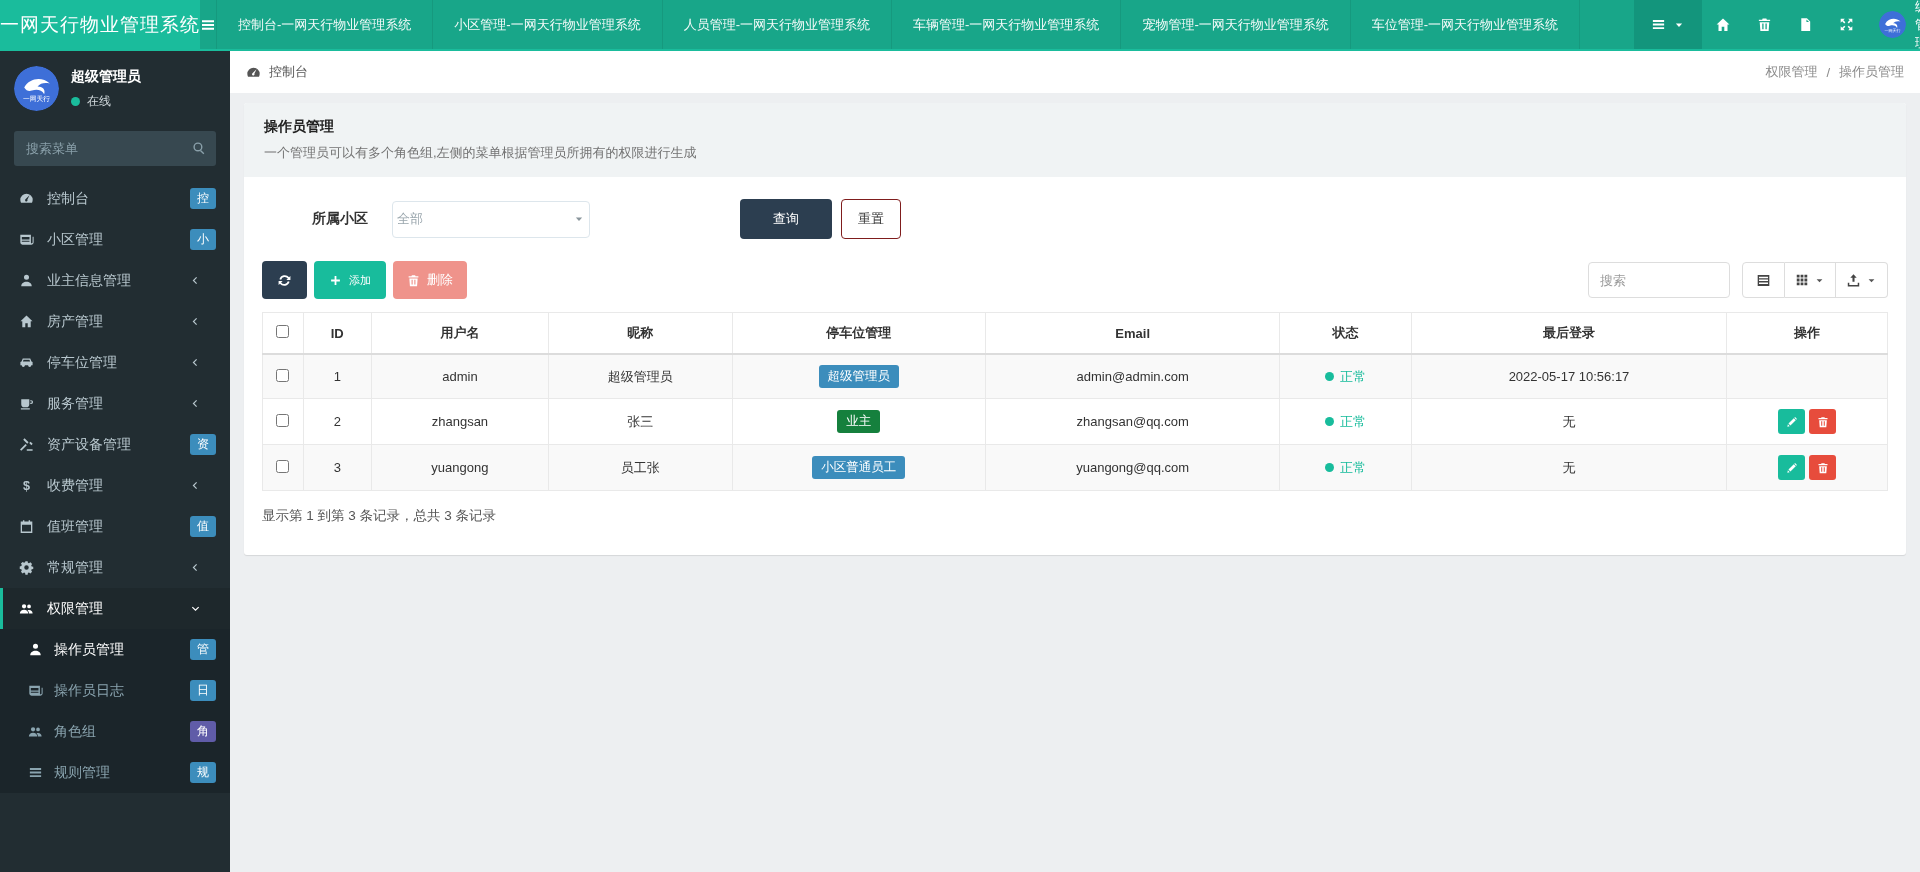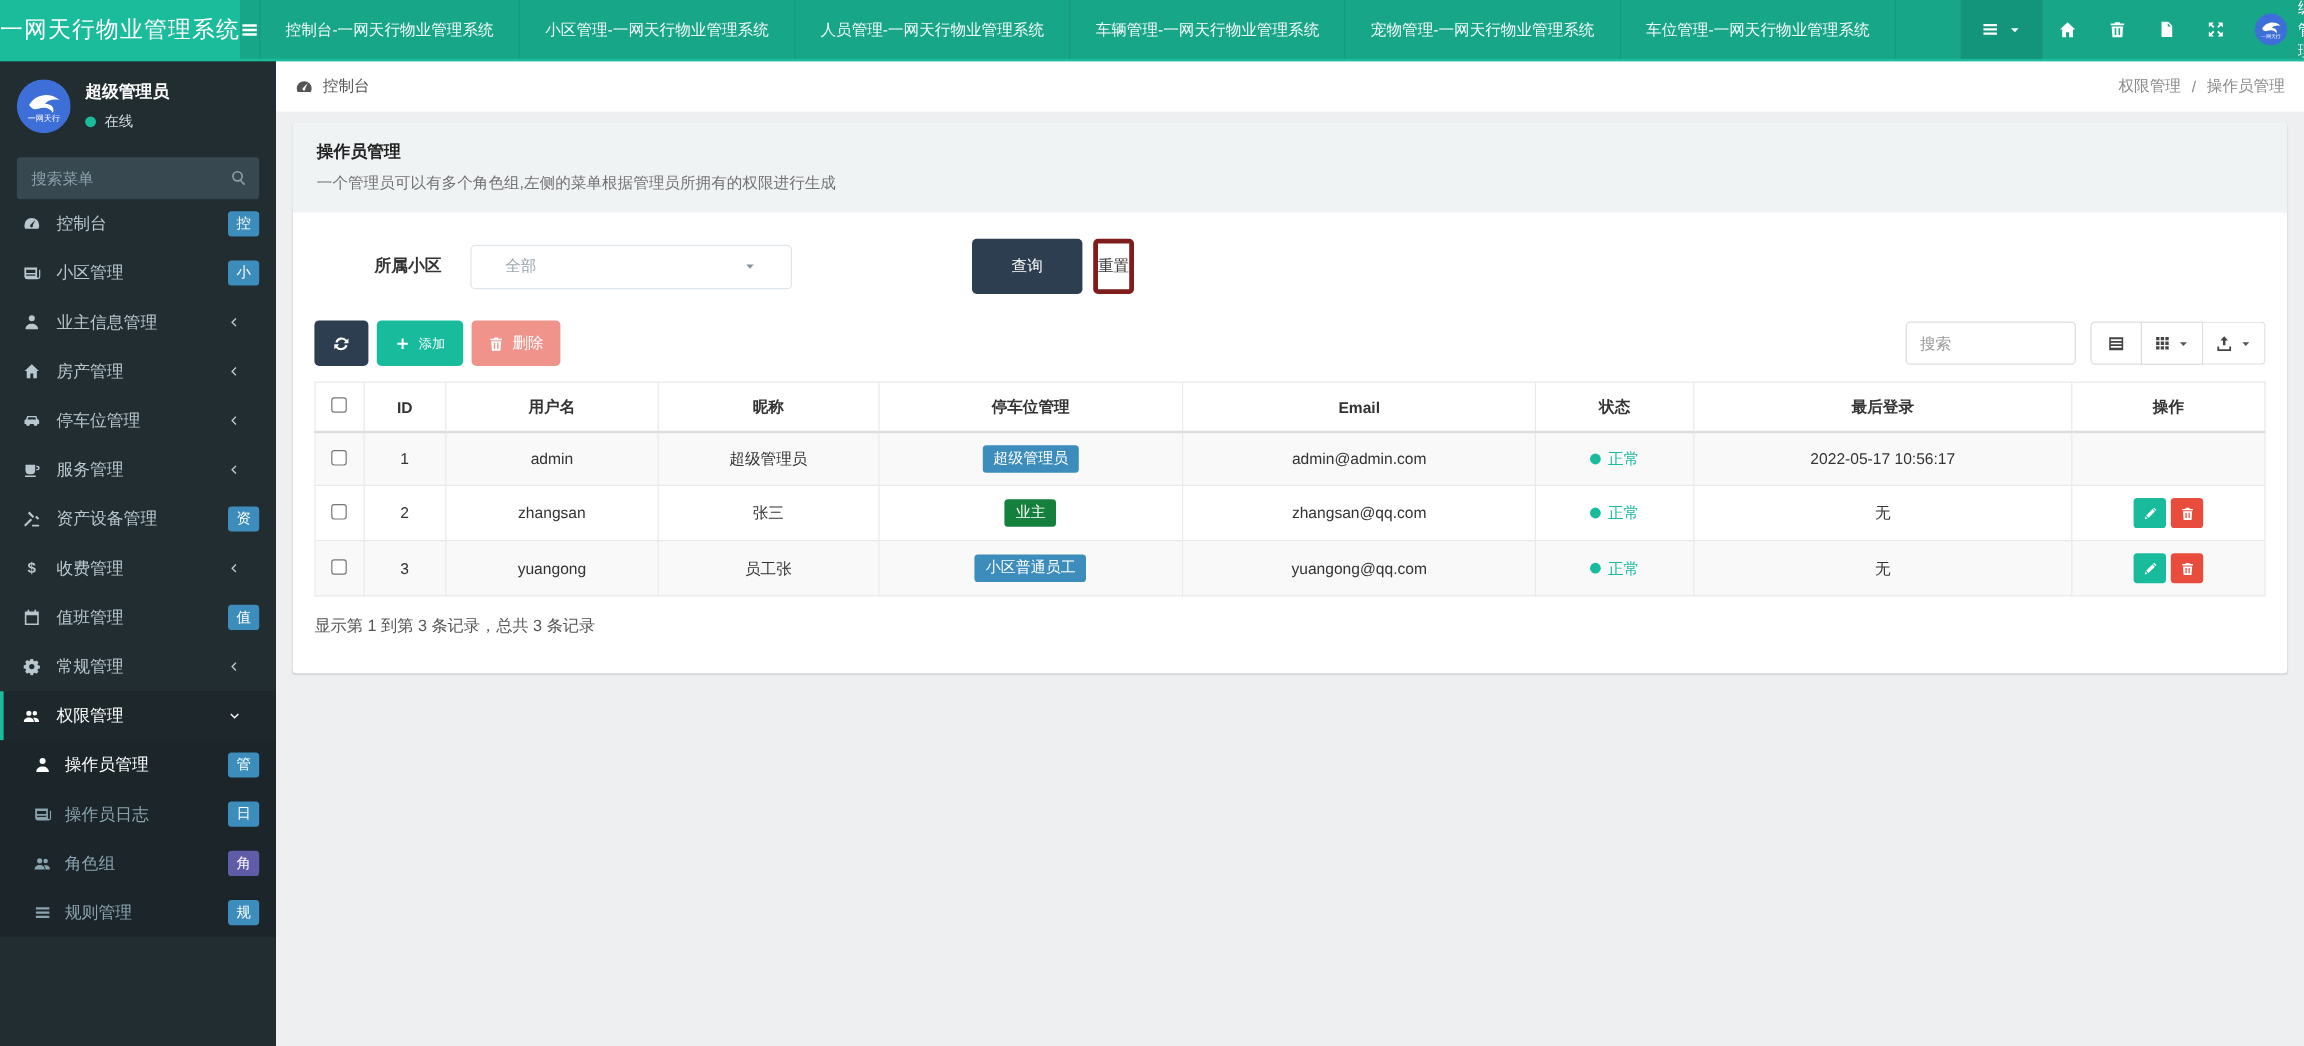--- a/index.html
+++ b/index.html
@@ -20,21 +20,21 @@
   .nico{padding:0 13px;color:#fff;display:flex;align-items:center;cursor:pointer;height:100%}
   .nuser{display:flex;align-items:center;gap:9px;padding:0 12px;color:#fff;font-size:13px;cursor:pointer;height:100%}
   .avatar{border-radius:50%;overflow:hidden;display:block;flex:none}
 
   
   .sidebar{position:fixed;top:51px;left:0;bottom:0;width:230px;background:#222d32;color:#b8c7ce;z-index:40;overflow:hidden}
   .spanel{display:flex;gap:12px;padding:15px 14px 10px;align-items:center}
   .sname{color:#fff;font-size:14px;font-weight:bold;margin-bottom:7px}
   .sstat{font-size:12px;color:#d5dde0;display:flex;align-items:center;gap:7px}
   .sdot{width:9px;height:9px;border-radius:50%;background:#1abc9c;flex:none}
-  .ssearch{margin:10px 14px 0;position:relative}
+  .ssearch{margin:10px 14px 12px;position:relative}
   .ssearch input{width:100%;height:35px;background:#374850;border:0;border-radius:3px;color:#cfd8dc;padding:0 34px 0 12px;font-size:13px;outline:none;font-family:inherit}
   .ssearch input::placeholder{color:#8aa0aa}
   .ssearch .ico{position:absolute;right:10px;top:10px;color:#8aa0aa}
   .mitem{display:flex;align-items:center;height:41px;padding:0 14px 0 13px;font-size:14px;cursor:pointer;border-left:3px solid transparent}
   .mitem .ico{width:21px;margin-right:10px;color:inherit;flex:none}
   .mlabel{flex:1;white-space:nowrap}
   .mbadge{font-size:12px;color:#fff;padding:2px 7px;border-radius:3px;line-height:1.35;flex:none}
   .mchev{color:#7f97a1}
   .mactive{background:#1e282c;border-left-color:#1abc9c;color:#fff}
   .submenu{background:#1b252a}
@@ -48,26 +48,26 @@
   .bc-left{display:flex;gap:8px;align-items:center;cursor:pointer}
   .bc-right{color:#8a8a8a;display:flex;gap:9px;align-items:center}
   .content{padding:10px 14px 40px}
   .panel{background:#fff;border-radius:3px;box-shadow:0 1px 1px rgba(0,0,0,.1)}
   .phead{background:#f0f3f4;padding:15px 20px;border-radius:3px 3px 0 0}
   .ptitle{font-weight:bold;font-size:14px;color:#222}
   .pdesc{font-size:13px;color:#737373;margin-top:8px}
   .pbody{padding:18px 18px 30px}
   .frow{display:flex;align-items:center;margin:4px 0 22px}
   .flabel{margin-left:50px;width:80px;font-weight:bold;font-size:14px;color:#333;flex:none}
-  .fselect{width:268px;height:37px;border:1px solid #dde6ec;border-radius:4px;display:flex;align-items:center;justify-content:space-between;padding:0 28px;color:#9aa6ad;font-size:13px;cursor:pointer;background:#fff}
+  .fselect{width:198px;height:37px;border:1px solid #dde6ec;border-radius:4px;display:flex;align-items:center;justify-content:space-between;padding:0 4px;color:#9aa6ad;font-size:13px;cursor:pointer;background:#fff}
   .fselect .ico{color:#8a969c}
   .fbtns{margin-left:150px;display:flex;gap:9px}
   .btn{border:0;border-radius:4px;font-size:13px;cursor:pointer;font-family:inherit}
   .btn-dark{background:#2c3e50;color:#fff;padding:10px 33px}
-  .btn-light{background:#fff;color:#333;border:4px solid #7f1d1d;padding:10px 0}
+  .btn-light{background:#fff;color:#333;border:1px solid #7f1d1d;padding:10px 16px}
   .trow{display:flex;align-items:center;margin-bottom:13px}
   .btn-sq{width:45px;height:38px;background:#2c3e50;color:#fff;display:flex;align-items:center;justify-content:center;border-radius:4px;cursor:pointer;flex:none}
   .btn-add{background:#18bc9c;color:#fff;height:38px;padding:0 15px;display:flex;gap:7px;align-items:center;margin-left:7px;border-radius:4px;cursor:pointer;font-size:11px}
   .btn-del{background:#ef938b;color:#fff;height:38px;padding:0 14px;display:flex;gap:7px;align-items:center;margin-left:7px;border-radius:4px;font-size:13px;cursor:not-allowed}
   .tsearch{margin-left:auto}
   .tsearch input{width:142px;height:36px;border:1px solid #ddd;border-radius:4px;padding:0 11px;font-size:13px;color:#555;outline:none;font-family:inherit;background:#fff}
   .tsearch input::placeholder{color:#999}
   .vgroup{display:flex;margin-left:12px}
   .vbtn{height:36px;min-width:43px;padding:0 10px;background:#fff;border:1px solid #ddd;display:flex;align-items:center;justify-content:center;gap:5px;color:#444;cursor:pointer}
   .vbtn+.vbtn{border-left:0}

